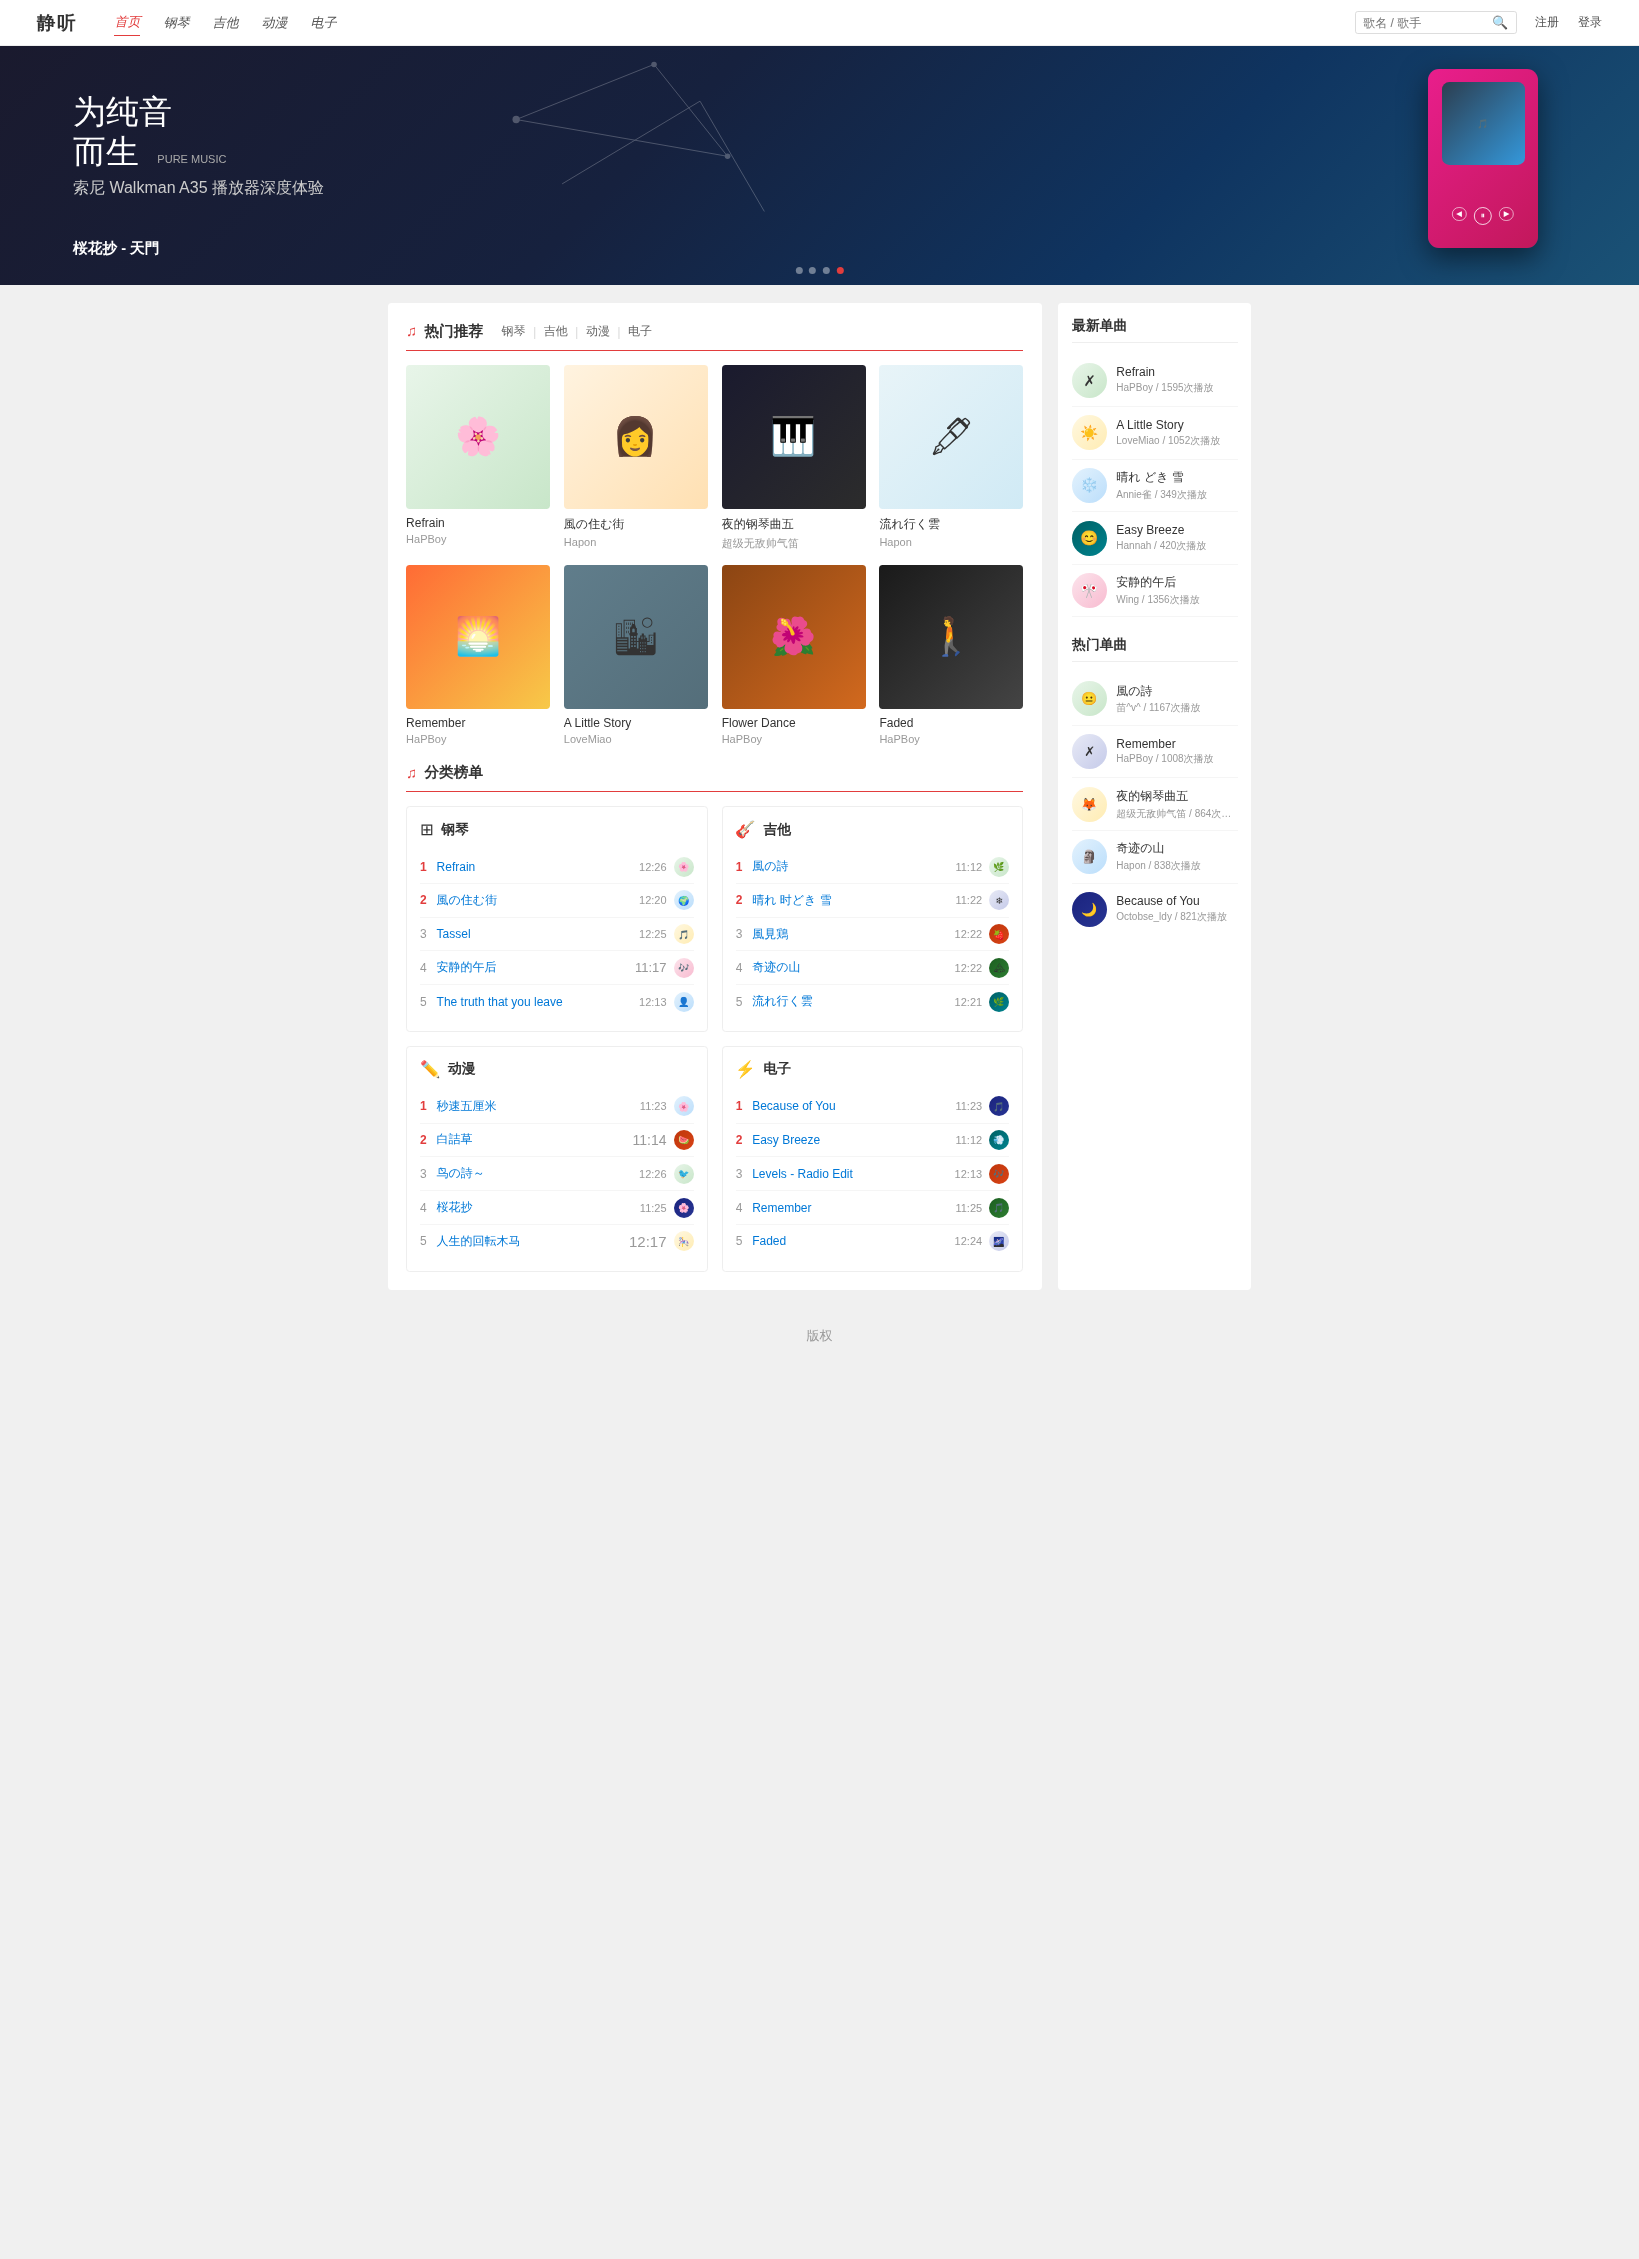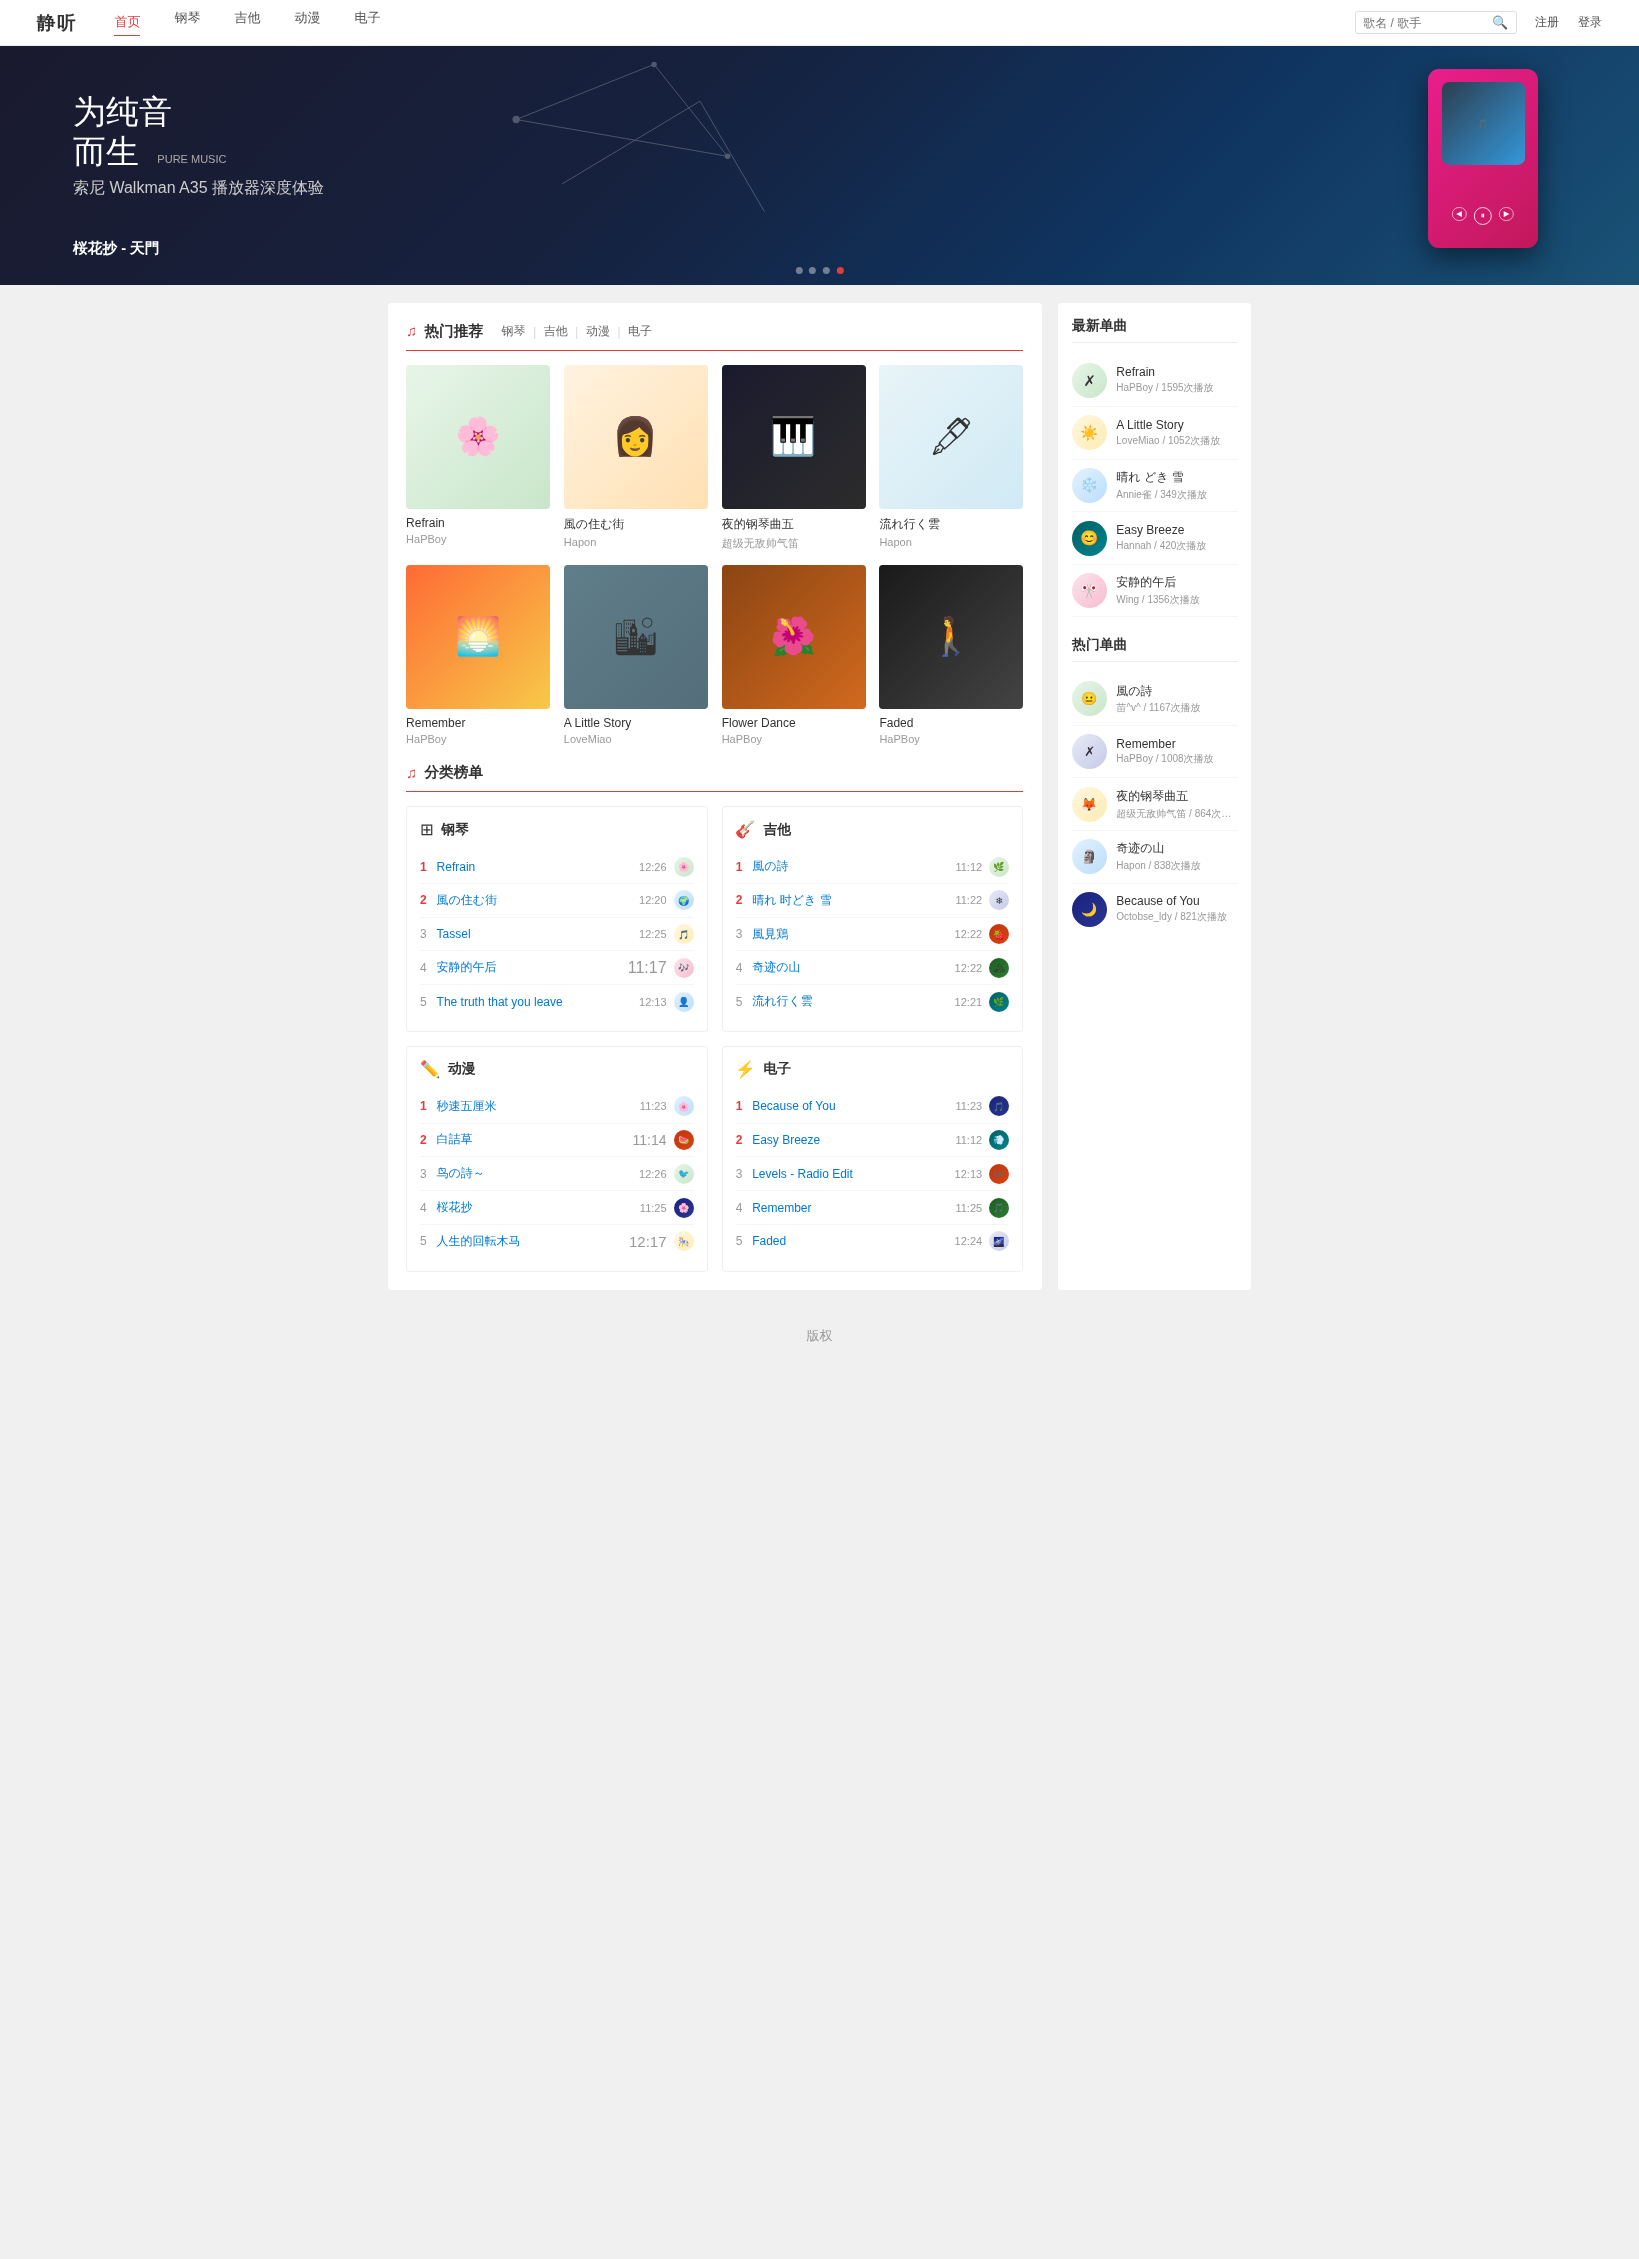--- a/index.html
+++ b/index.html
@@ -3,21 +3,21 @@
   <meta charset="utf-8">
   <style>
     * { margin: 0; padding: 0; box-sizing: border-box; }
     body { font-family: "Microsoft YaHei", "PingFang SC", sans-serif; background: #f0f0f0; color: #333; font-size: 13px; }
   </style>
 </head>
 <body>
 
 <header style="background:#fff;display:flex;align-items:center;padding:0 37px;height:46px;border-bottom:0.9px solid #eee;">
   <div style="font-size:18.4px;font-weight:bold;color:#333;margin-right:37px;letter-spacing:1.8px;">静听</div>
-  <nav style="display:flex;gap:34px;flex:1;align-items:flex-start;">
+  <nav style="display:flex;gap:23px;flex:1;align-items:center;font-style:italic;">
     <a style="font-size:13px;color:#e23d3d;cursor:pointer;padding:3.7px 0;border-bottom:1.8px solid #e23d3d;text-decoration:none;">首页</a>
     <a style="font-size:13px;color:#555;cursor:pointer;text-decoration:none;">钢琴</a>
     <a style="font-size:13px;color:#555;cursor:pointer;text-decoration:none;">吉他</a>
     <a style="font-size:13px;color:#555;cursor:pointer;text-decoration:none;">动漫</a>
     <a style="font-size:13px;color:#555;cursor:pointer;text-decoration:none;">电子</a>
   </nav>
   <div style="display:flex;align-items:center;border:0.9px solid #ddd;border-radius:2.8px;padding:2.8px 7.3px;margin-right:18.4px;">
     <input style="border: none; outline: none; font-size: 12px; color: rgb(153, 153, 153); width: 129px;" type="text" placeholder="歌名 / 歌手">
     <span style="color:#999;font-size:13px;cursor:pointer;">🔍</span>
   </div>
@@ -160,21 +160,21 @@
             </div>
             <div style="display:flex;align-items:center;padding:6.4px 0;border-bottom:0.9px solid #f5f5f5;cursor:pointer;">
               <span style="width:16.5px;font-size:12px;color:#999;">3</span>
               <span style="flex:1;font-size:12px;color:#0078d7;">Tassel</span>
               <span style="font-size:11px;color:#999;margin-right:7.3px;">12:25</span>
               <div style="width:20px;height:20px;border-radius:50%;background:linear-gradient(135deg,#fff8e1,#ffecb3);display:flex;align-items:center;justify-content:center;font-size:9.2px;">🎵</div>
             </div>
             <div style="display:flex;align-items:center;padding:6.4px 0;border-bottom:0.9px solid #f5f5f5;cursor:pointer;">
               <span style="width:16.5px;font-size:12px;color:#999;">4</span>
               <span style="flex:1;font-size:12px;color:#0078d7;">安静的午后</span>
-              <span style="font-size:16px;color:#999;margin-right:7.3px;">11:17</span>
+              <span style="font-size:13px;color:#999;margin-right:7.3px;">11:17</span>
               <div style="width:20px;height:20px;border-radius:50%;background:linear-gradient(135deg,#fce4ec,#f8bbd0);display:flex;align-items:center;justify-content:center;font-size:9.2px;">🎶</div>
             </div>
             <div style="display:flex;align-items:center;padding:6.4px 0;cursor:pointer;">
               <span style="width:16.5px;font-size:12px;color:#999;">5</span>
               <span style="flex:1;font-size:12px;color:#0078d7;">The truth that you leave</span>
               <span style="font-size:11px;color:#999;margin-right:7.3px;">12:13</span>
               <div style="width:20px;height:20px;border-radius:50%;background:linear-gradient(135deg,#e3f2fd,#bbdefb);display:flex;align-items:center;justify-content:center;font-size:9.2px;">👤</div>
             </div>
           </div>
 

